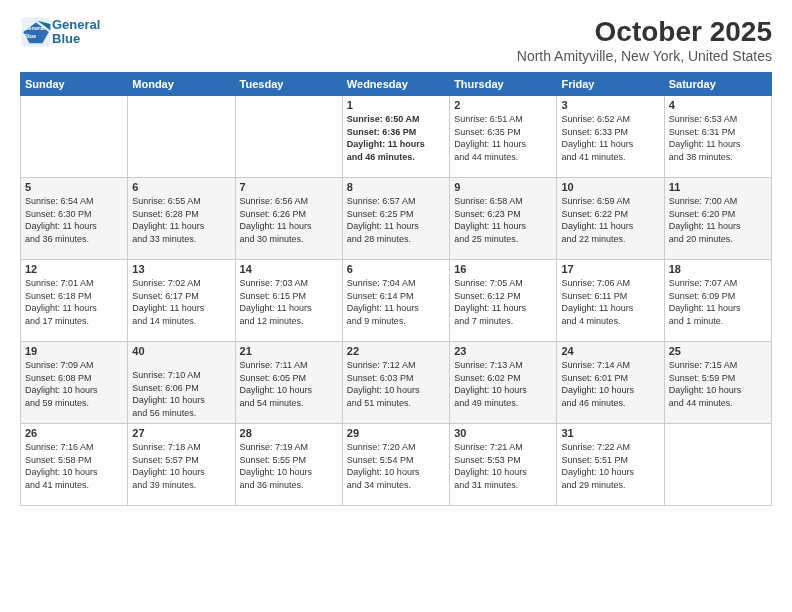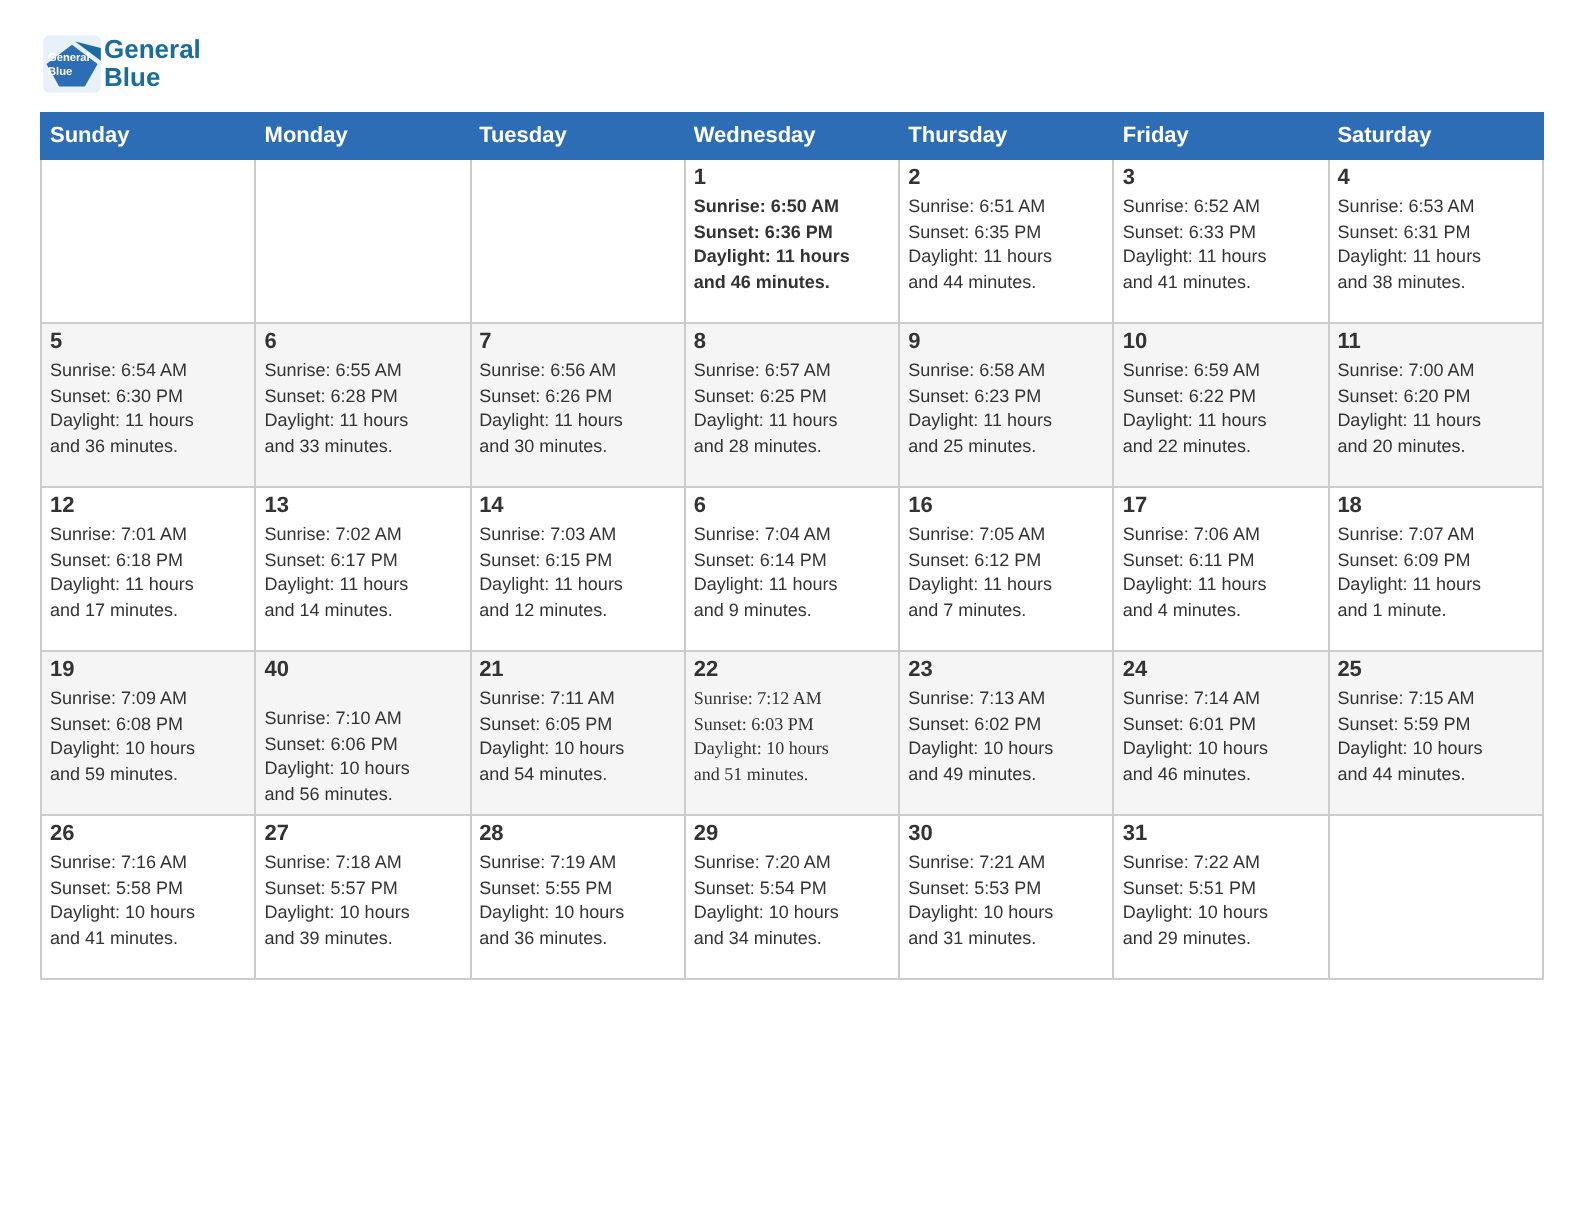--- a/index.html
+++ b/index.html
@@ -102,20 +102,24 @@
         <rect x="2" y="2" width="36" height="36" rx="4" fill="#e8f0f8"></rect>
         <polygon points="20,8 36,20 28,34 12,34 4,20" fill="#2d6db5"></polygon>
         <polygon points="22,6 38,18 38,10 22,6" fill="#1a6ba0"></polygon>
         <text x="5" y="18" font-size="7" fill="#fff" font-weight="bold">General</text>
         <text x="5" y="27" font-size="7" fill="#fff" font-weight="bold">Blue</text>
       </svg>
       <div class="logo-text">
         <span>General</span>
         <span>Blue</span>
       </div>
+    </div>
+    <div class="title-block">
+      <div class="calendar-title">October 2025</div>
+      <div class="calendar-subtitle">North Amityville, New York, United States</div>
     </div>
   </div>
 
   <table>
     <thead>
       <tr>
         <th>Sunday</th>
         <th>Monday</th>
         <th>Tuesday</th>
         <th>Wednesday</th>
@@ -277,21 +281,21 @@
           </td>
           <td>
             <span class="day-number">21</span>
             <div class="cell-content" style="white-space: pre-line;">Sunrise: 7:11 AM
 Sunset: 6:05 PM
 Daylight: 10 hours
 and 54 minutes.</div>
           </td>
           <td>
             <span class="day-number">22</span>
-            <div class="cell-content" style="white-space: pre-line; font-family: Liberation Serif, serif;">Sunrise: 7:12 AM
+            <div class="cell-content" style="white-space: pre-line;">Sunrise: 7:12 AM
 Sunset: 6:03 PM
 Daylight: 10 hours
 and 51 minutes.</div>
           </td>
           <td>
             <span class="day-number">23</span>
             <div class="cell-content" style="white-space: pre-line;">Sunrise: 7:13 AM
 Sunset: 6:02 PM
 Daylight: 10 hours
 and 49 minutes.</div>

